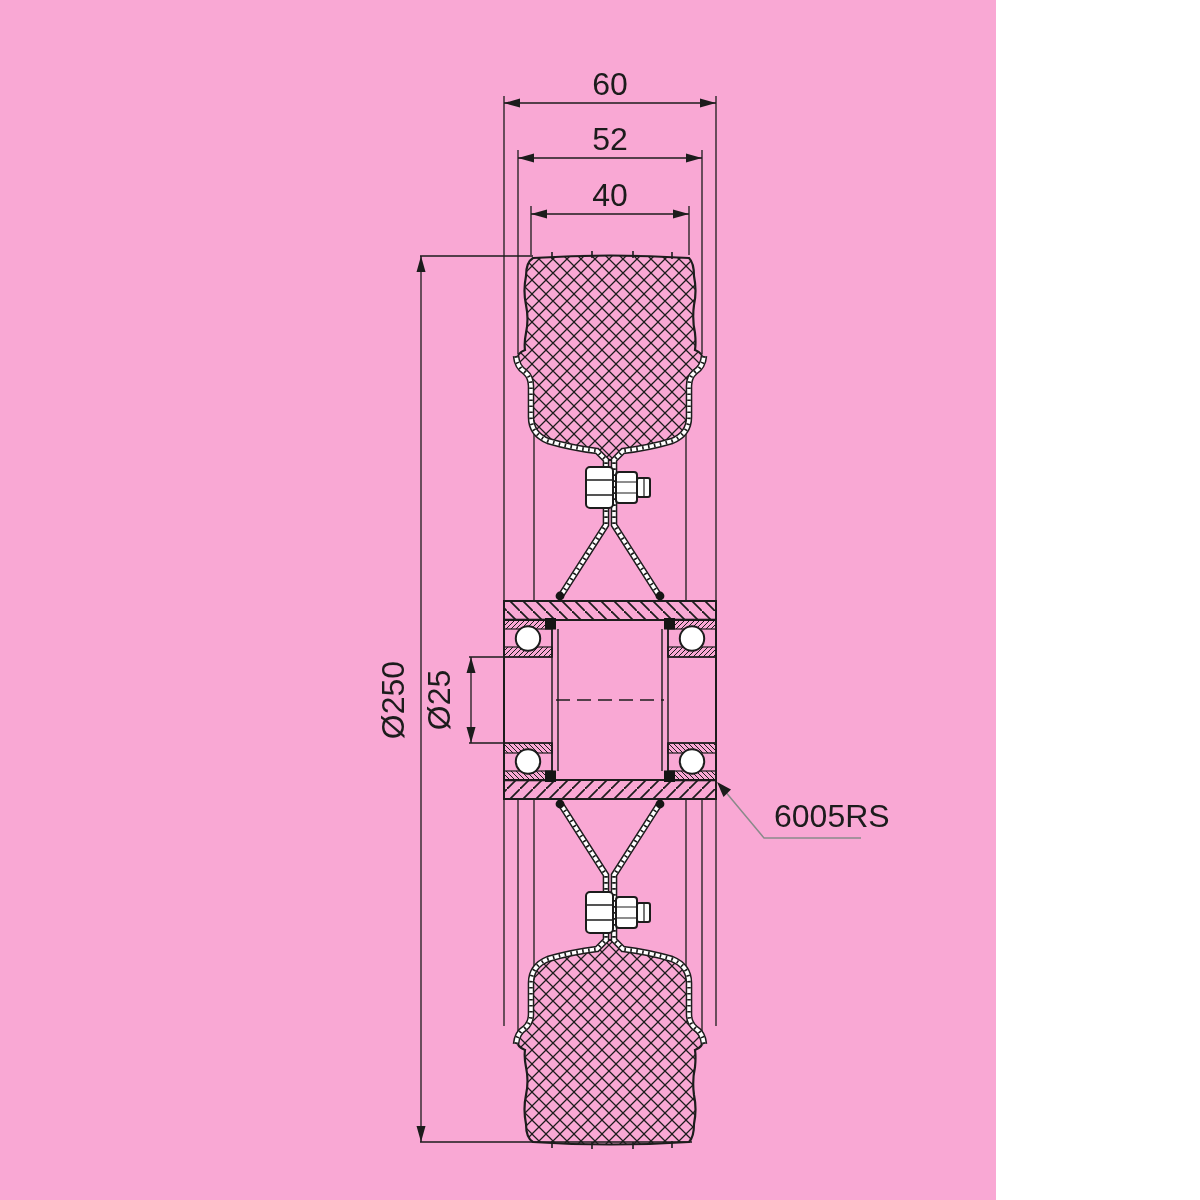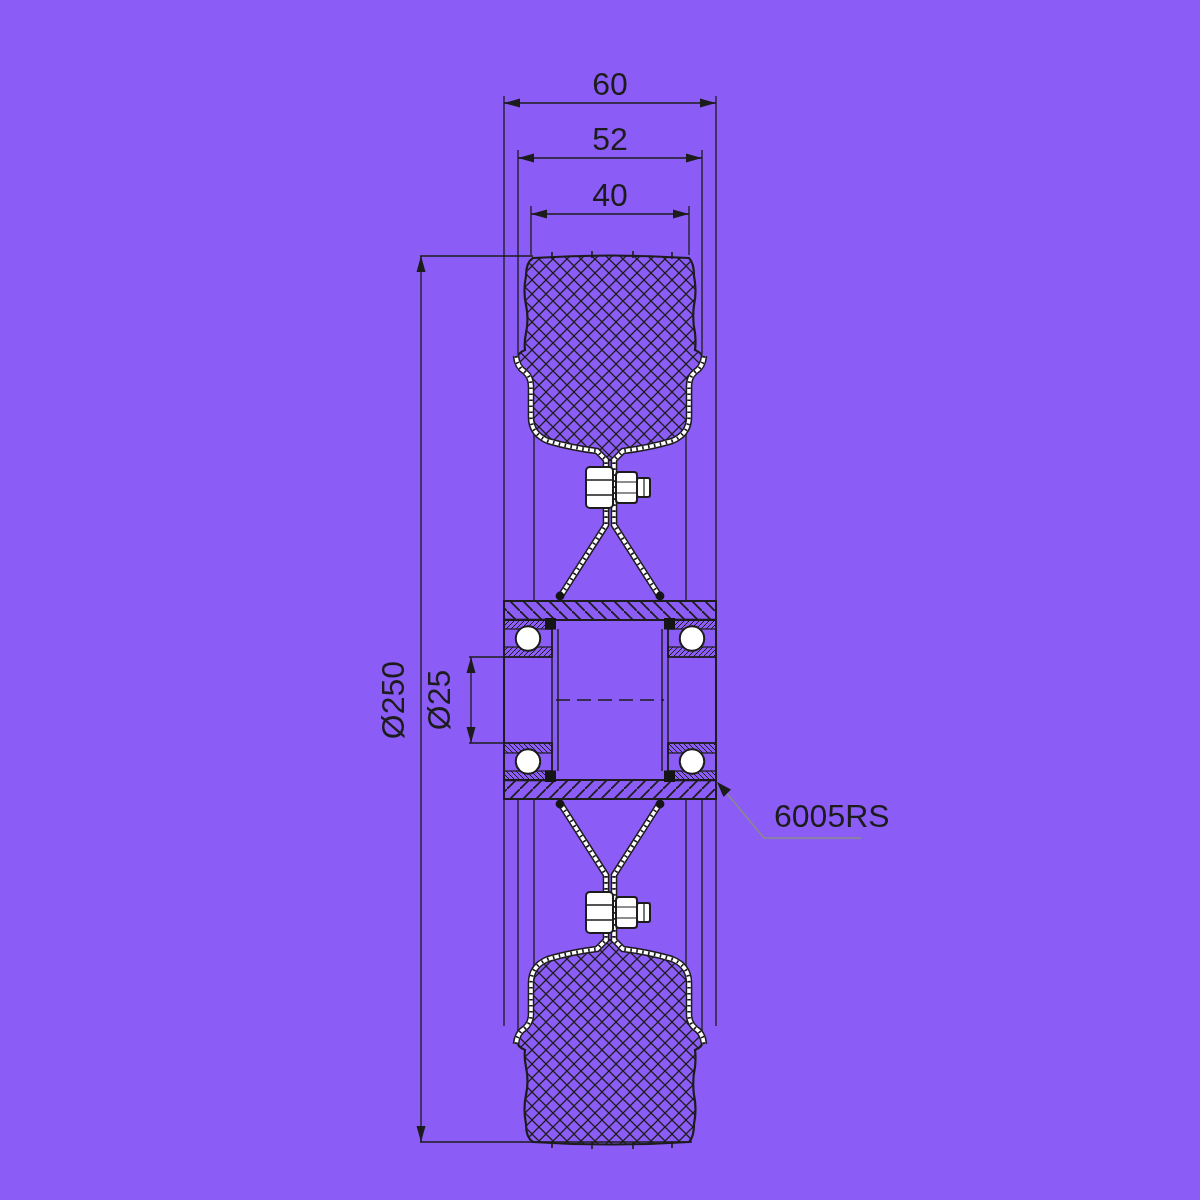--- a/index.html
+++ b/index.html
@@ -1,16 +1,16 @@
 <!DOCTYPE html>
 <html><head>
 <meta charset="utf-8">
 <style>
   html,body{margin:0;padding:0;background:#ffffff;}
-  .page{width:1200px;height:1200px;background:#8b5cf6;position:relative;overflow:hidden;}
+  .page{width:996px;height:1200px;background:#f9a8d4;position:relative;overflow:hidden;}
   svg{display:block;}
   text{font-family:"Liberation Sans","DejaVu Sans",sans-serif;fill:#1c1c1c;}
   .dimtext{font-size:32px;}
 </style>
 </head>
 <body>
 
 <div class="page">
 <svg width="1200" height="1200" viewBox="0 0 1200 1200">
   <defs>

